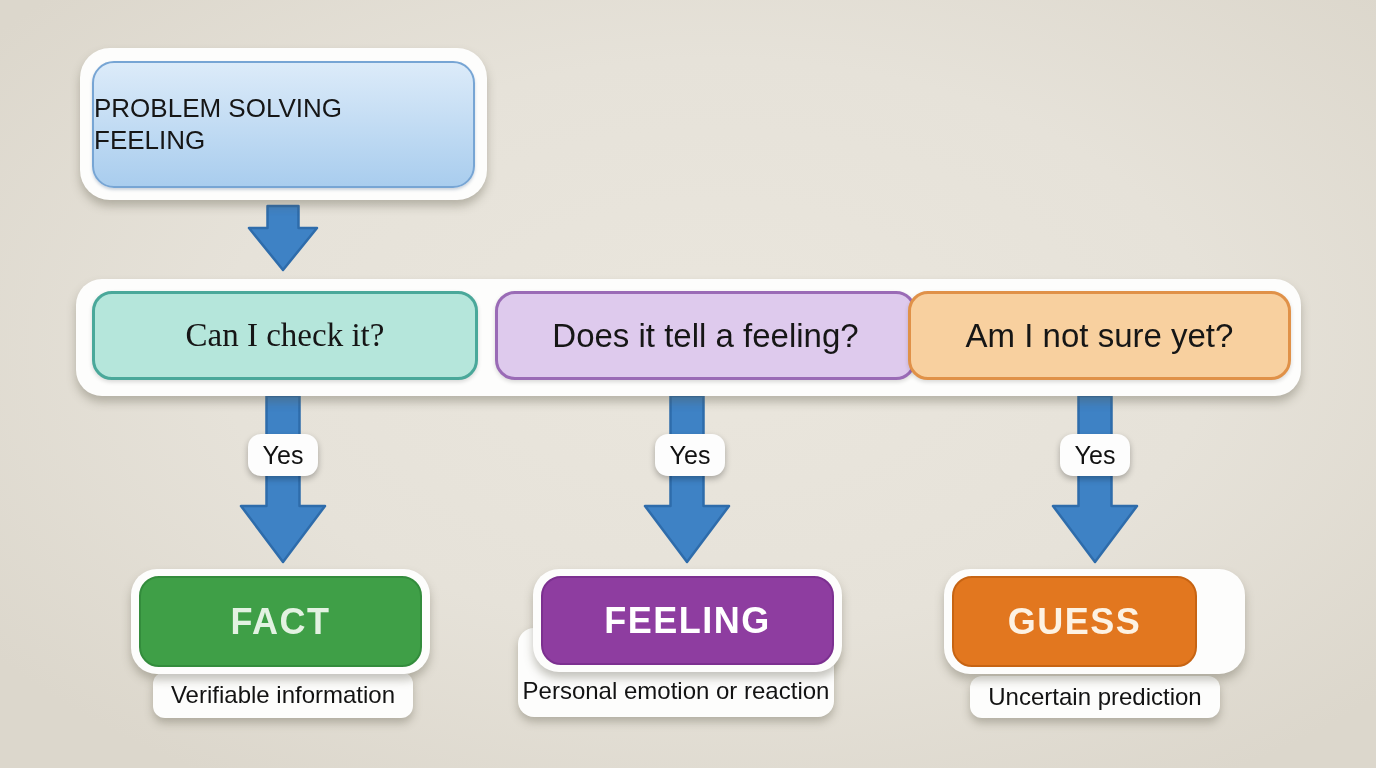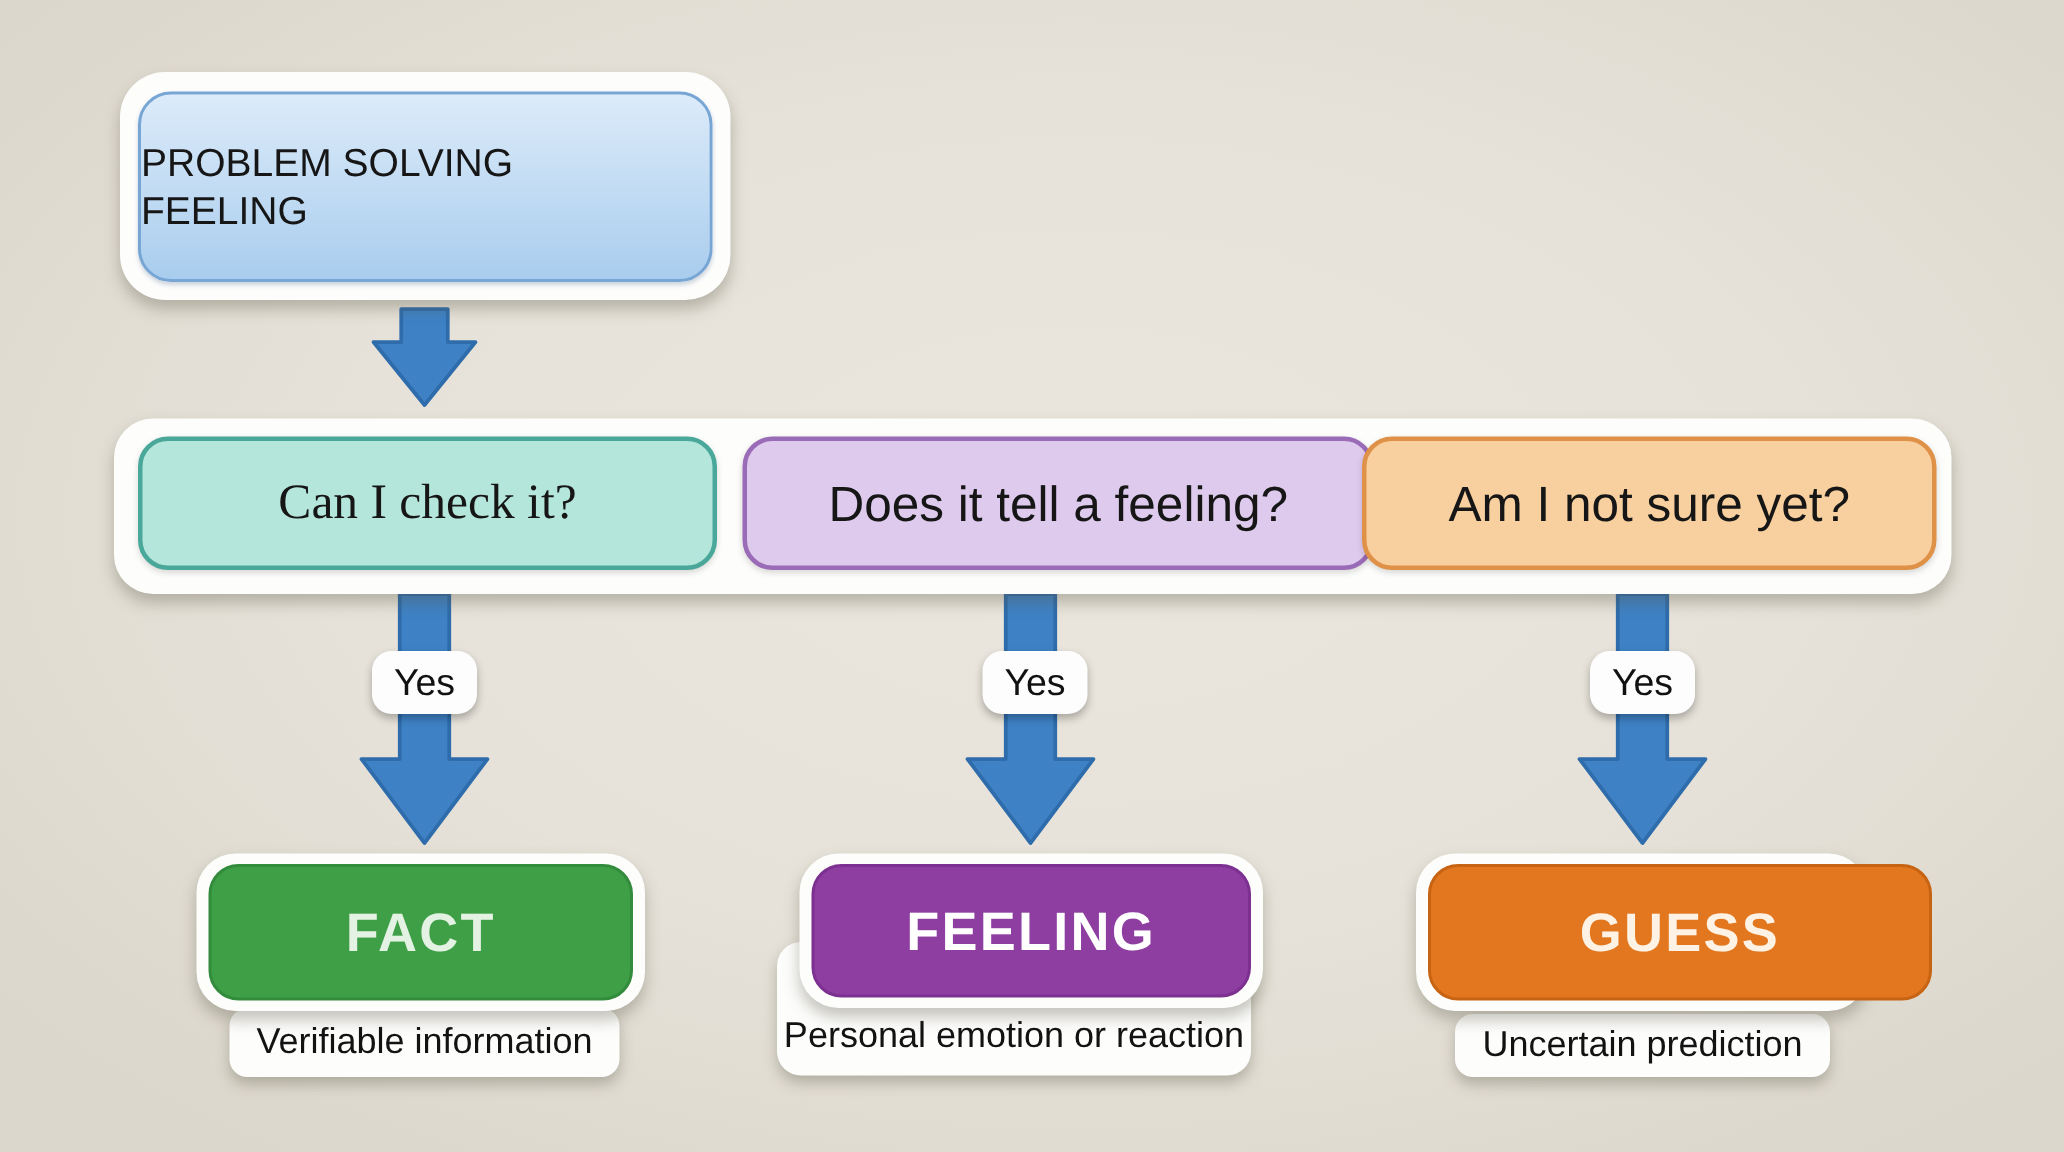--- a/index.html
+++ b/index.html
@@ -76,21 +76,21 @@
   .outer-feeling { left: 533px; top: 569px; width: 309px; height: 103px; }
   .outer-guess   { left: 944px; top: 569px; width: 301px; height: 105px; }
 
   .outcome-inner {
     border-radius: 20px; border: 2px solid;
     display: flex; align-items: center; justify-content: center;
     font-size: 36px; letter-spacing: 1.5px; z-index: 3; font-weight: bold;
   }
   .inner-fact    { left: 139px; top: 576px; width: 283px; height: 91px; }
   .inner-feeling { left: 541px; top: 576px; width: 293px; height: 89px; }
-  .inner-guess   { left: 952px; top: 576px; width: 336px; height: 91px; }
+  .inner-guess   { left: 952px; top: 576px; width: 245px; height: 91px; }
 </style>
 </head>
 <body>
 
 <div class="canvas">
 
   <div class="white-card root-outer"></div>
   <div class="abs root-inner">
     <div>PROBLEM SOLVING</div>
     <div>FEELING</div>

